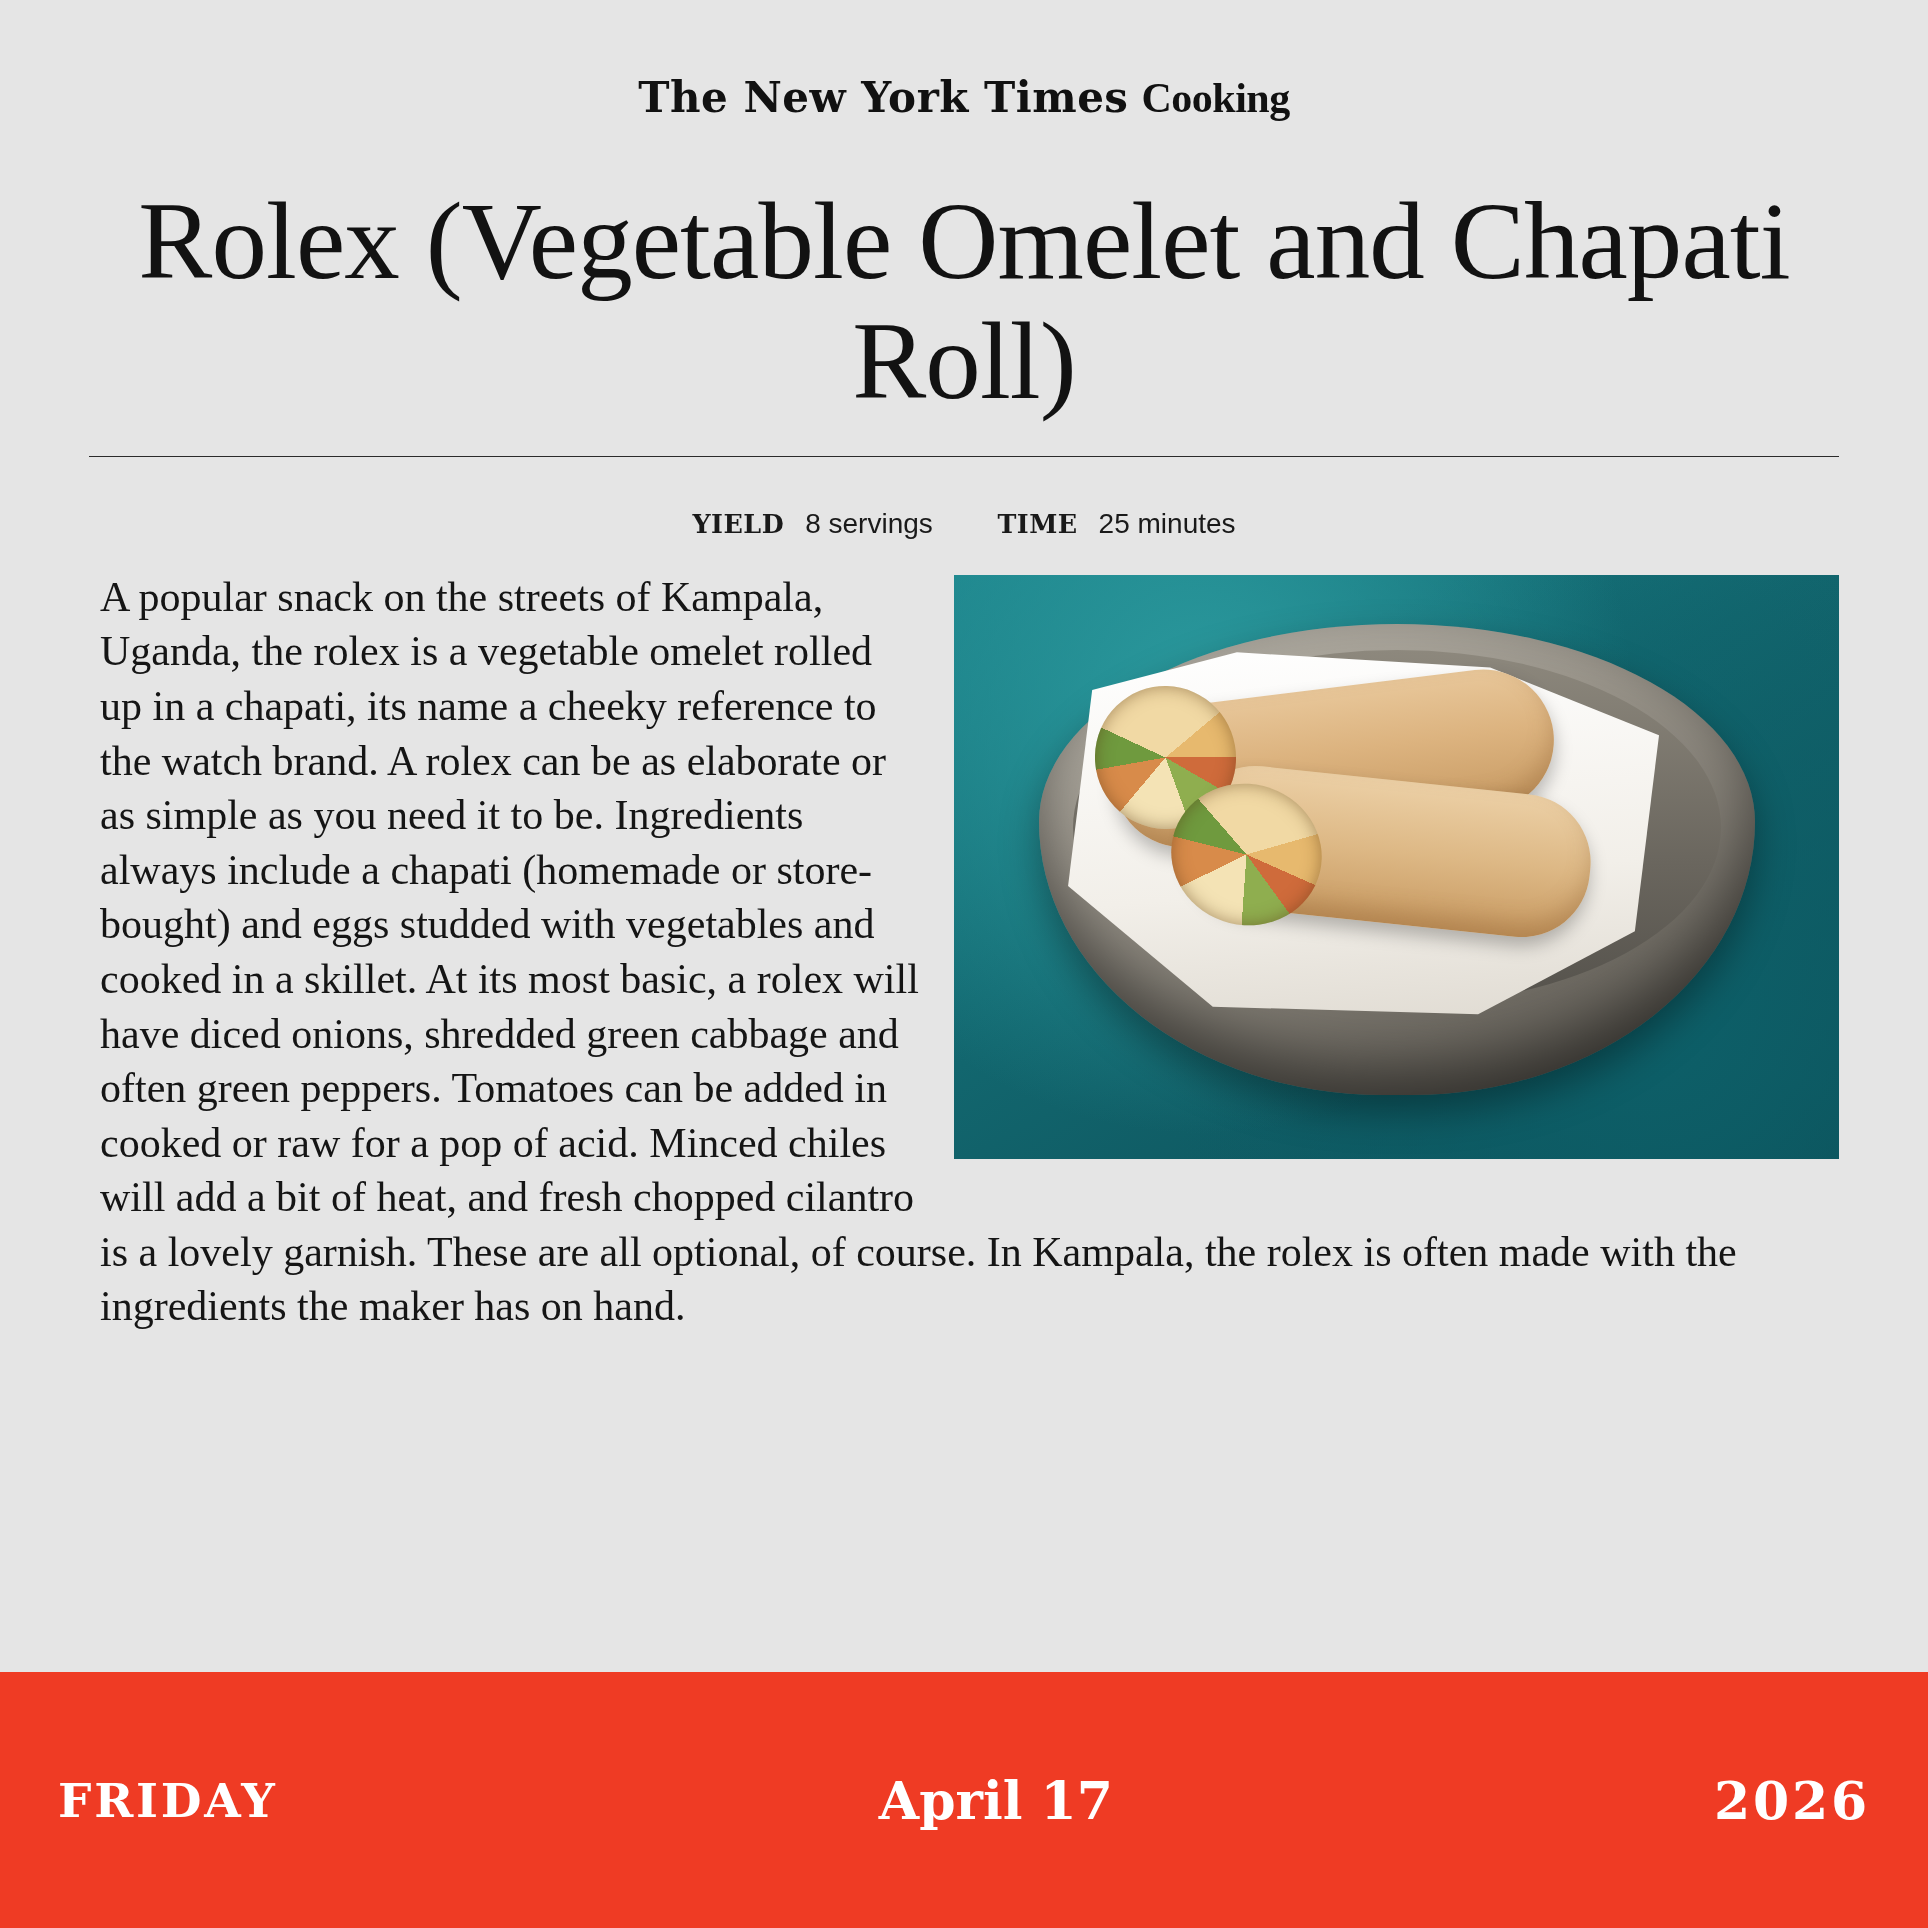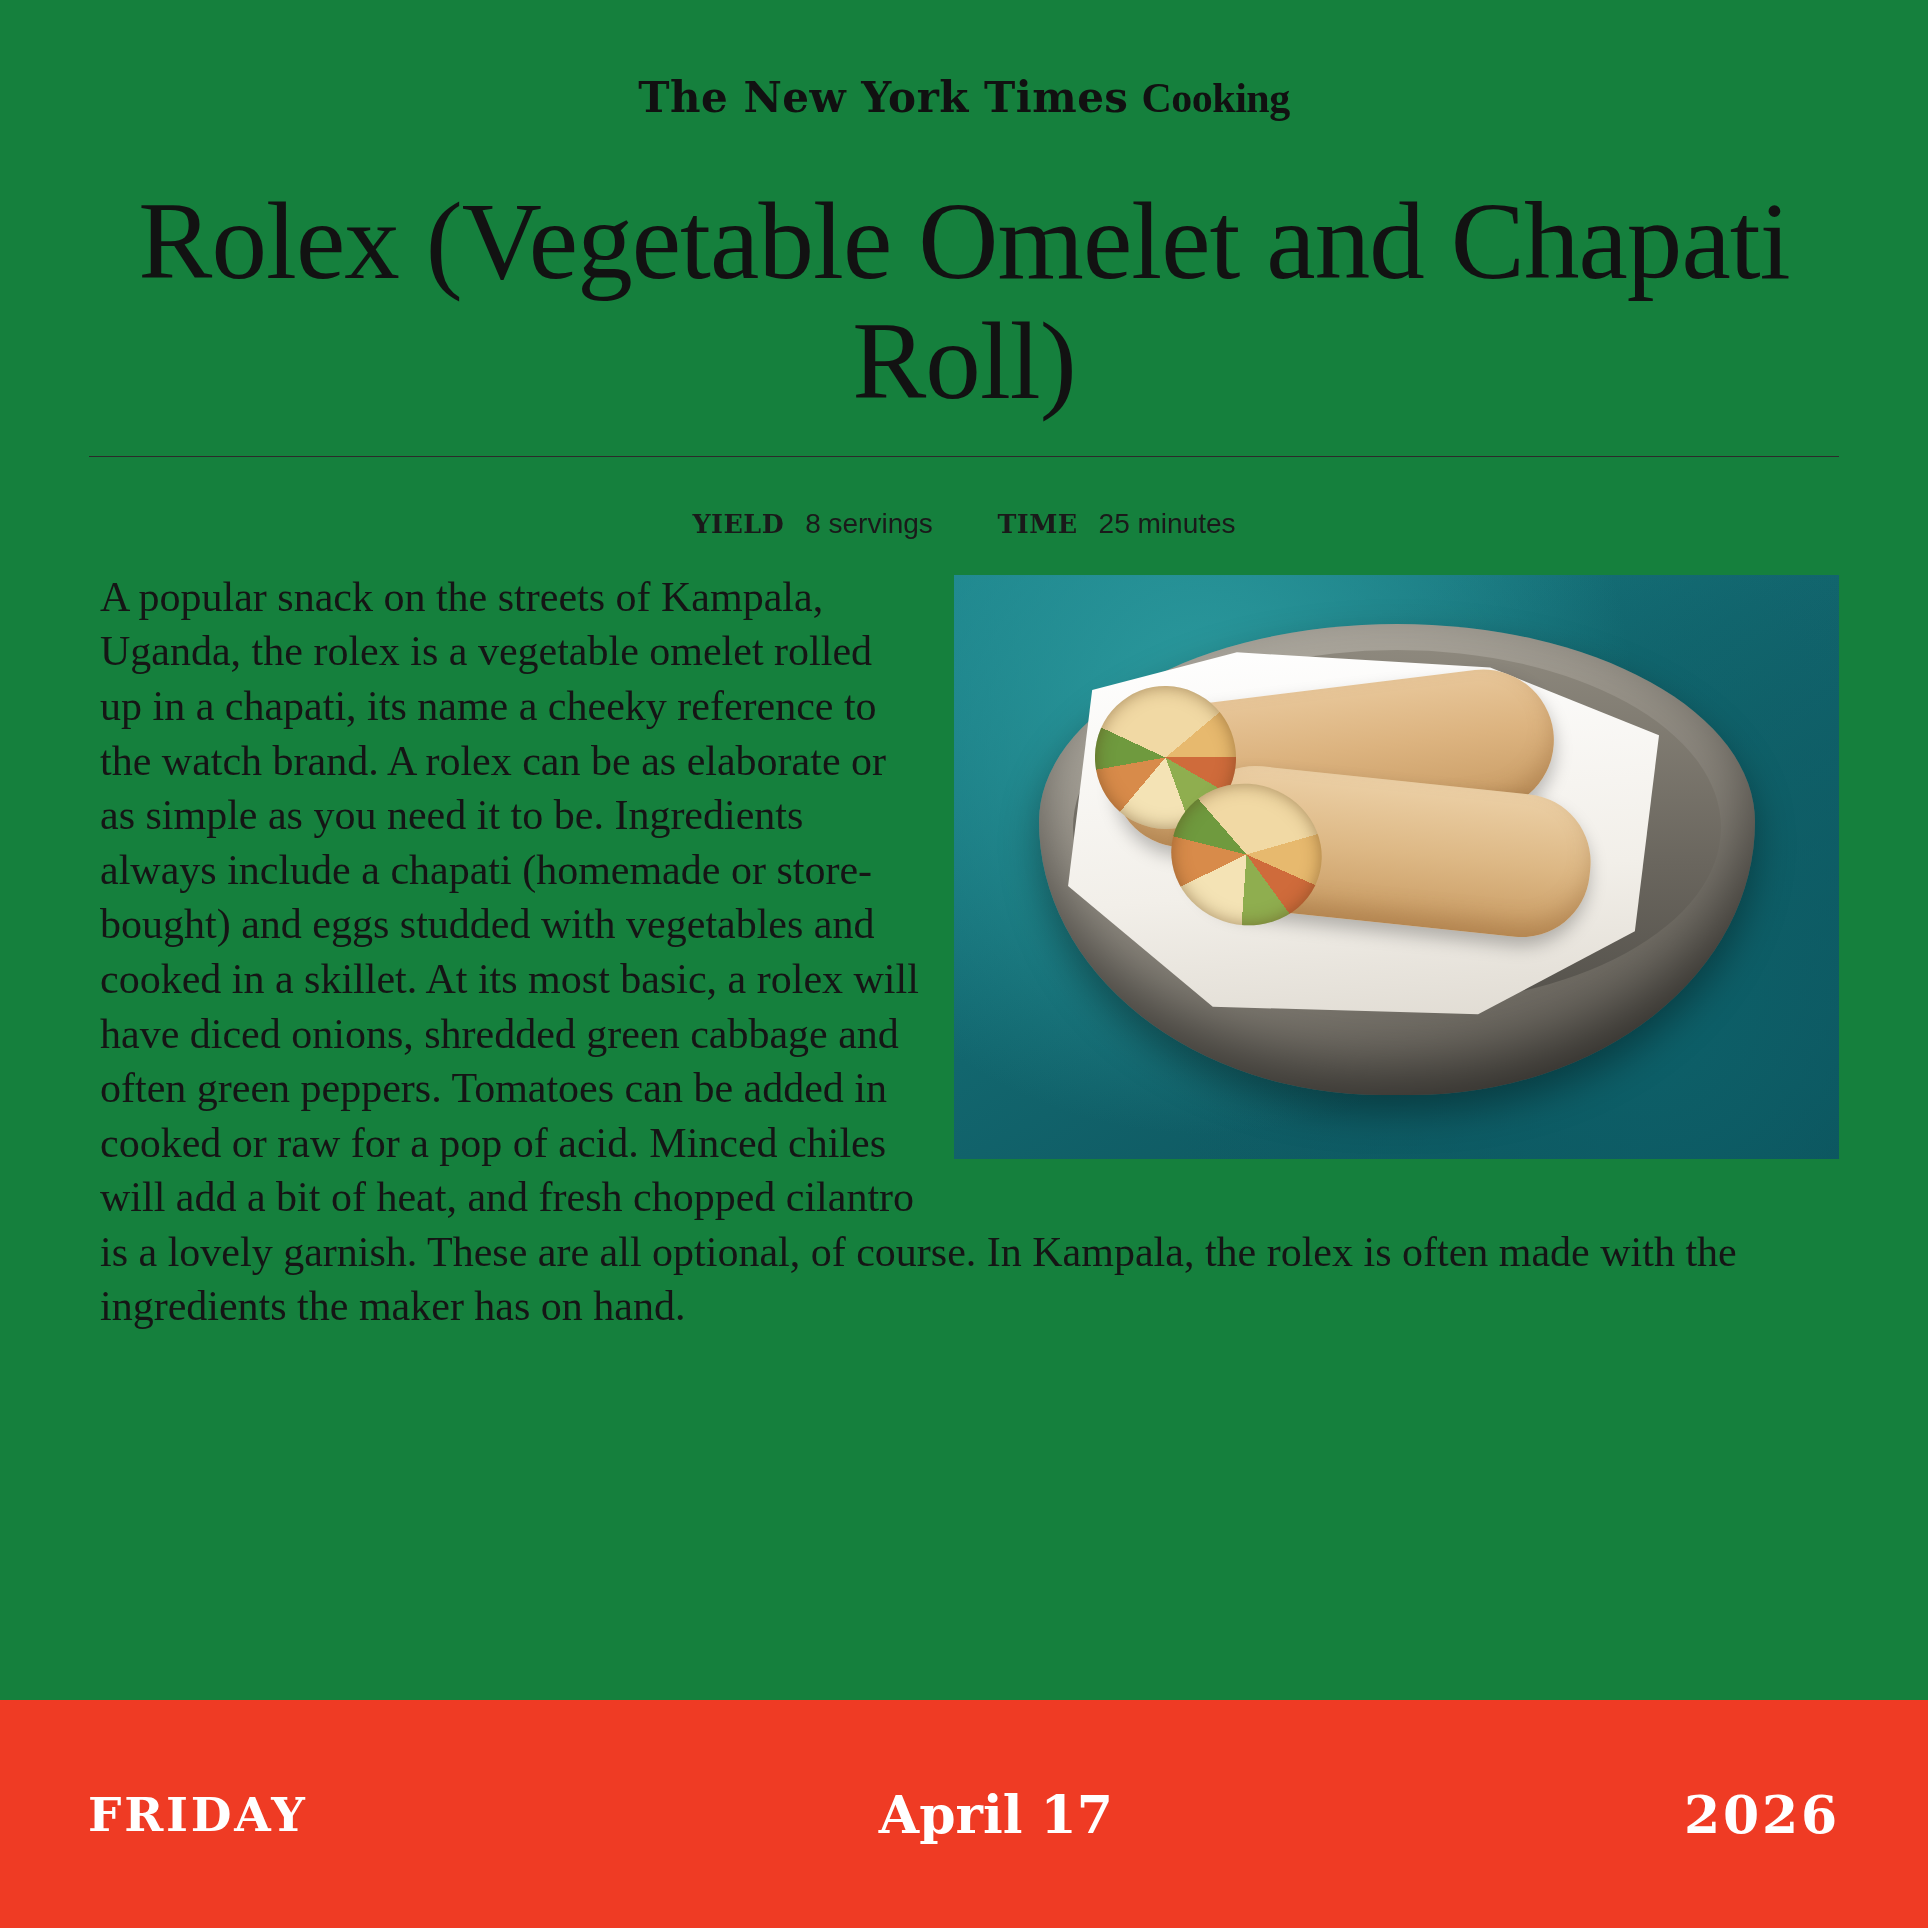--- a/index.html
+++ b/index.html
@@ -11,21 +11,21 @@
     height: 1928px;
     background: #ffffff;
     font-family: "Liberation Serif", serif;
     overflow: hidden;
   }
 
   .page {
     position: relative;
     width: 1928px;
     height: 1928px;
-    background: #15803d;
+    background: #e5e5e5;
     display: flex;
     flex-direction: column;
   }
 
   
   .masthead {
     padding-top: 73px;
     text-align: center;
     height: 66px;
     flex: none;
@@ -200,27 +200,27 @@
     font-size: 42px;
     line-height: 1.30;
     color: #151515;
     text-align: left;
     margin: 0;
   }
 
   
   .footer {
     flex: none;
-    height: 228px;
+    height: 256px;
     background: #ef3b24;
     color: #ffffff;
     display: flex;
     align-items: center;
     justify-content: space-between;
-    padding: 0 88px;
+    padding: 0 58px;
     box-sizing: border-box;
   }
   .footer-day {
     font-family: "DejaVu Serif", serif;
     font-weight: 700;
     font-size: 47px;
     letter-spacing: 2.8px;
   }
   .footer-date {
     font-family: "DejaVu Serif", serif;

